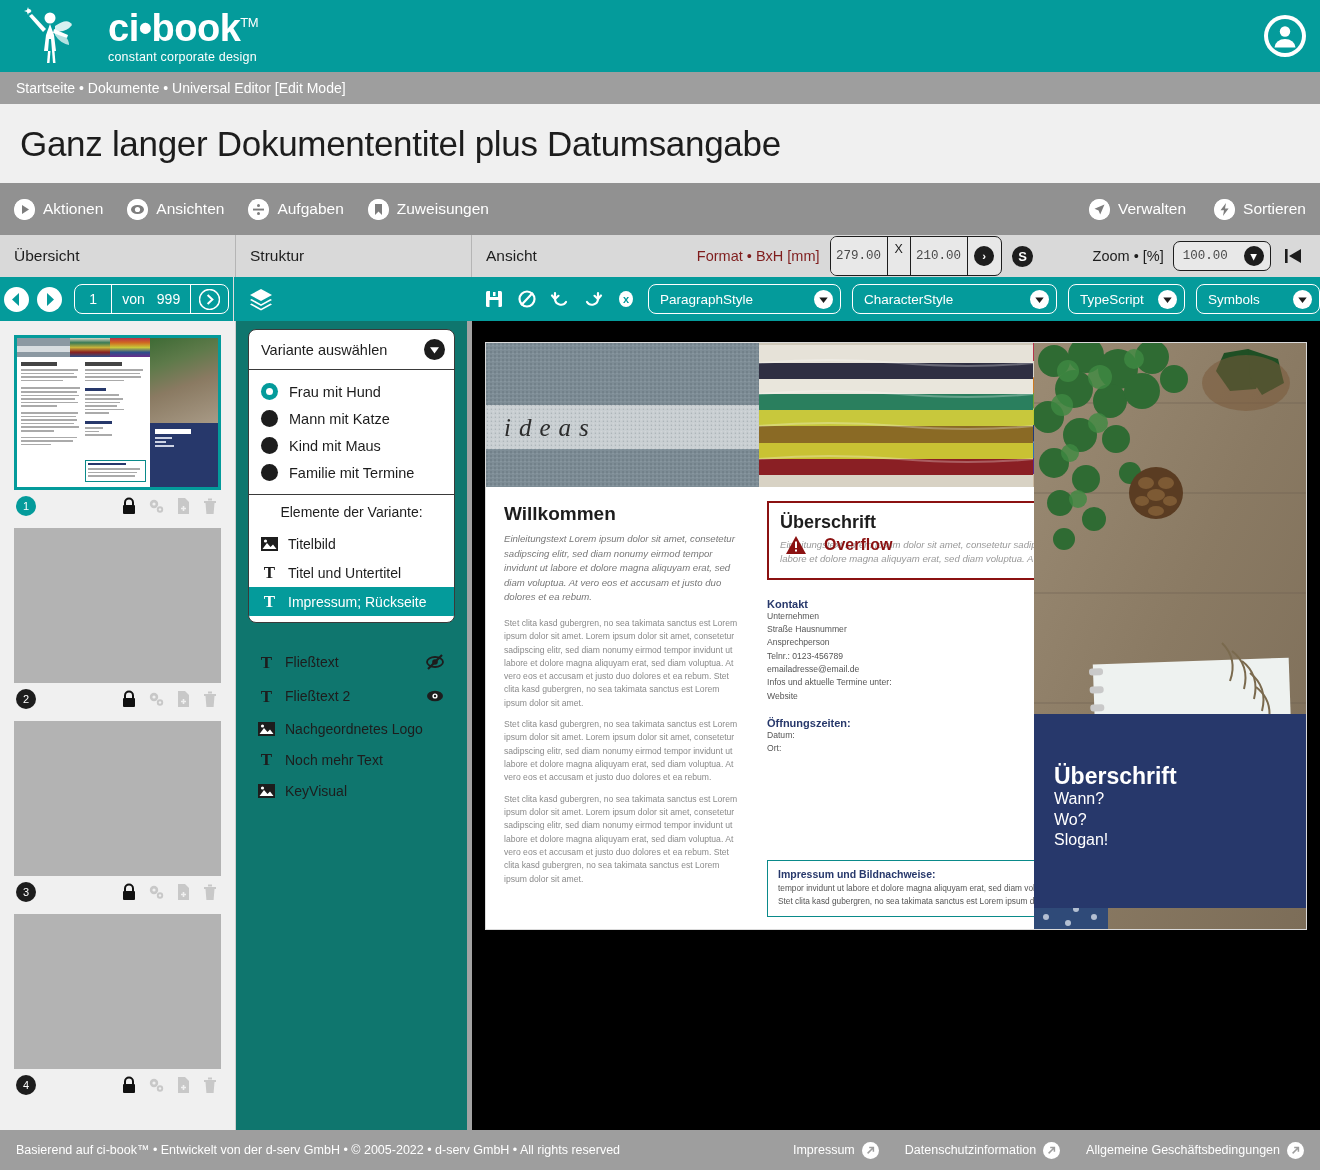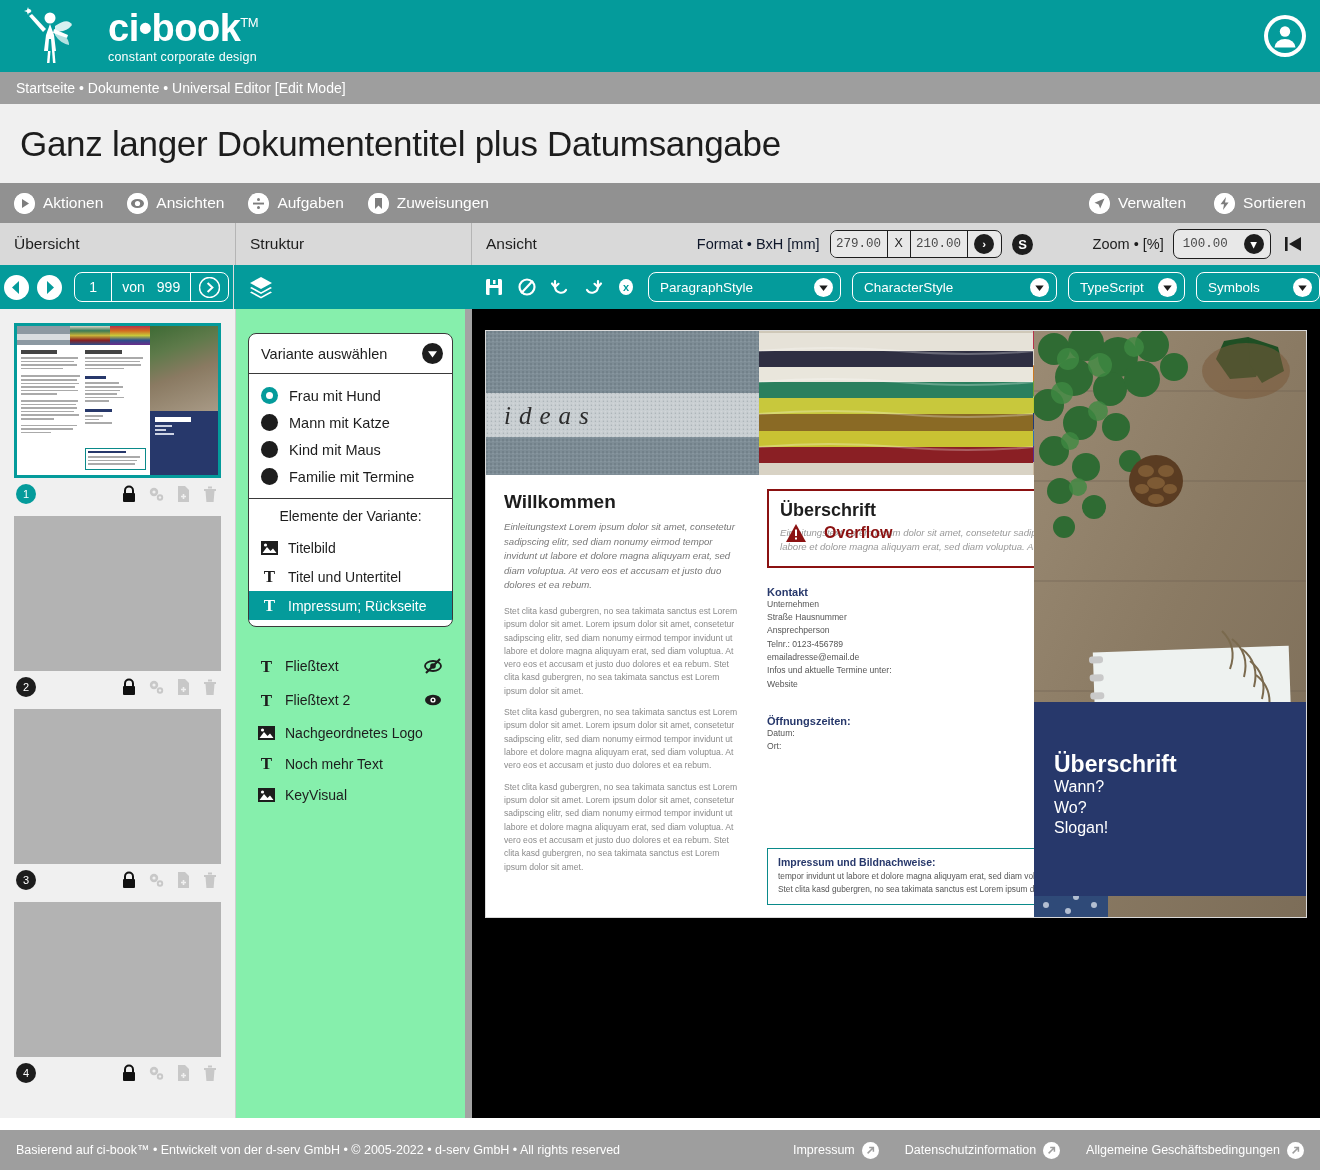--- a/index.html
+++ b/index.html
@@ -41,21 +41,21 @@
 
   
   .title-bar {
     height: 79px; background: #f0f0f0;
     display: flex; align-items: center; padding-left: 20px;
   }
   .doc-title { font-size: 35px; color: #1d1d1d; font-weight: normal; letter-spacing: -0.3px; }
 
   
   .action-bar {
-    height: 40px; background: #919191;
+    height: 52px; background: #919191;
     display: flex; align-items: center; padding: 0 14px;
     position: relative;
   }
   .act-group { display: flex; align-items: center; gap: 24px; }
   .act-group.right { margin-left: auto; gap: 28px; }
   .act-item {
     display: flex; align-items: center; gap: 8px;
     color: #fff; font-size: 15.5px; cursor: pointer;
   }
   .act-ico {
@@ -70,24 +70,24 @@
     height: 42px; background: #d9d9d9;
     display: flex; align-items: center;
   }
   .ph-cell {
     height: 42px; display: flex; align-items: center;
     font-size: 15.5px; color: #1d1d1d;
   }
   .ph-ubersicht { width: 236px; padding-left: 14px; border-right: 1px solid #b5b5b5; }
   .ph-struktur  { width: 236px; padding-left: 14px; border-right: 1px solid #b5b5b5; }
   .ph-ansicht   { flex: 1; padding-left: 14px; display:flex; align-items:center; }
-  .fmt-label { font-size: 14.5px; color:#0f172a; margin-left: 160px; }
+  .fmt-label { font-size: 14.5px; color:#7f1d1d; margin-left: 160px; }
   .fmt-box {
     display: flex; align-items: center; margin-left: 10px;
-    border: 1.5px solid #1d1d1d; border-radius: 7px; height: 28px; overflow: hidden;
+    border: 1.5px solid #1d1d1d; border-radius: 7px; height: 40px; overflow: hidden;
     background: #e8e8e8;
   }
   .fmt-in {
     width: 56px; height: 100%; border: none; background: #e8e8e8;
     font-family: "Liberation Mono", monospace; font-size: 12.5px; color: #4a4a4a;
     text-align: center; outline: none;
   }
   .fmt-x {
     width: 24px; text-align: center; font-size: 12.5px; color: #1d1d1d;
     border-left: 1.5px solid #1d1d1d; border-right: 1.5px solid #1d1d1d;
@@ -187,22 +187,22 @@
   .mini-h { height: 4px; background:#444; width: 60%; margin-bottom: 3px; }
   .mini-l { height: 1.6px; background:#aaa; margin-bottom: 2px; }
   .mini-right { flex:1; display:flex; flex-direction:column; }
   .mini-photo { flex: 1; }
   .mini-blue { height: 43%; background:#27386b; padding: 6px 5px; }
   .mini-bh { height: 5px; background:#fff; width: 62%; margin-bottom: 3px; }
   .mini-bl { height: 2px; background:#cdd3e4; width: 30%; margin-bottom: 2px; }
 
   
   .col-struktur {
-    width: 236px; background: #86efac; border-right: 7px solid #a3a3a3;
-    padding: 24px 12px;
+    width: 236px; background: #0f766e; border-right: 5px solid #a3a3a3;
+    padding: 8px 12px;
   }
   .variant-card {
     border: 1.5px solid #3a3a3a; border-radius: 8px; background: #fff; overflow: hidden;
   }
   .variant-head {
     display:flex; align-items:center; justify-content: space-between;
     padding: 9px 9px 9px 12px; font-size: 14.5px; color: #1d1d1d;
     border-bottom: 1.5px solid #3a3a3a; cursor: pointer;
   }
   .variant-list { padding: 8px 0 8px 0; }
@@ -267,21 +267,21 @@
   }
   .ob-text { font-size: 9.6px; color:#999; font-style:italic; line-height:1.5; margin-top: 4px; }
   .ovl-badge {
     position:absolute; left: 16px; top: 32px; display:flex; align-items:center; gap: 17px;
   }
   .ovl-badge .lbl {
     font-size: 16px; font-weight: bold; color:#8b1111;
   }
   .kontakt-h { font-size: 11px; font-weight:bold; color:#27386b; margin-top: 18px; }
   .kontakt-l { font-size: 8.6px; color:#555; line-height: 1.55; }
-  .oeff-h { font-size: 11px; font-weight:bold; color:#27386b; margin-top: 24px; }
+  .oeff-h { font-size: 11px; font-weight:bold; color:#27386b; margin-top: 14px; }
 
   .impressum-box {
     position:absolute; left: 8px; right: 12px; bottom: 12px;
     border: 1.5px solid #0a8a8a; background:#fff; padding: 7px 10px 9px 10px;
   }
   .imp-h { font-size: 10.5px; font-weight:bold; color:#27386b; margin-bottom: 2px; }
   .imp-t { font-size: 8.3px; color:#555; line-height: 1.5; }
 
   .pc-right { position:absolute; right:0; top:0; width: 272px; height: 100%; overflow:hidden; }
   .plant-img { position:absolute; inset:0; }

